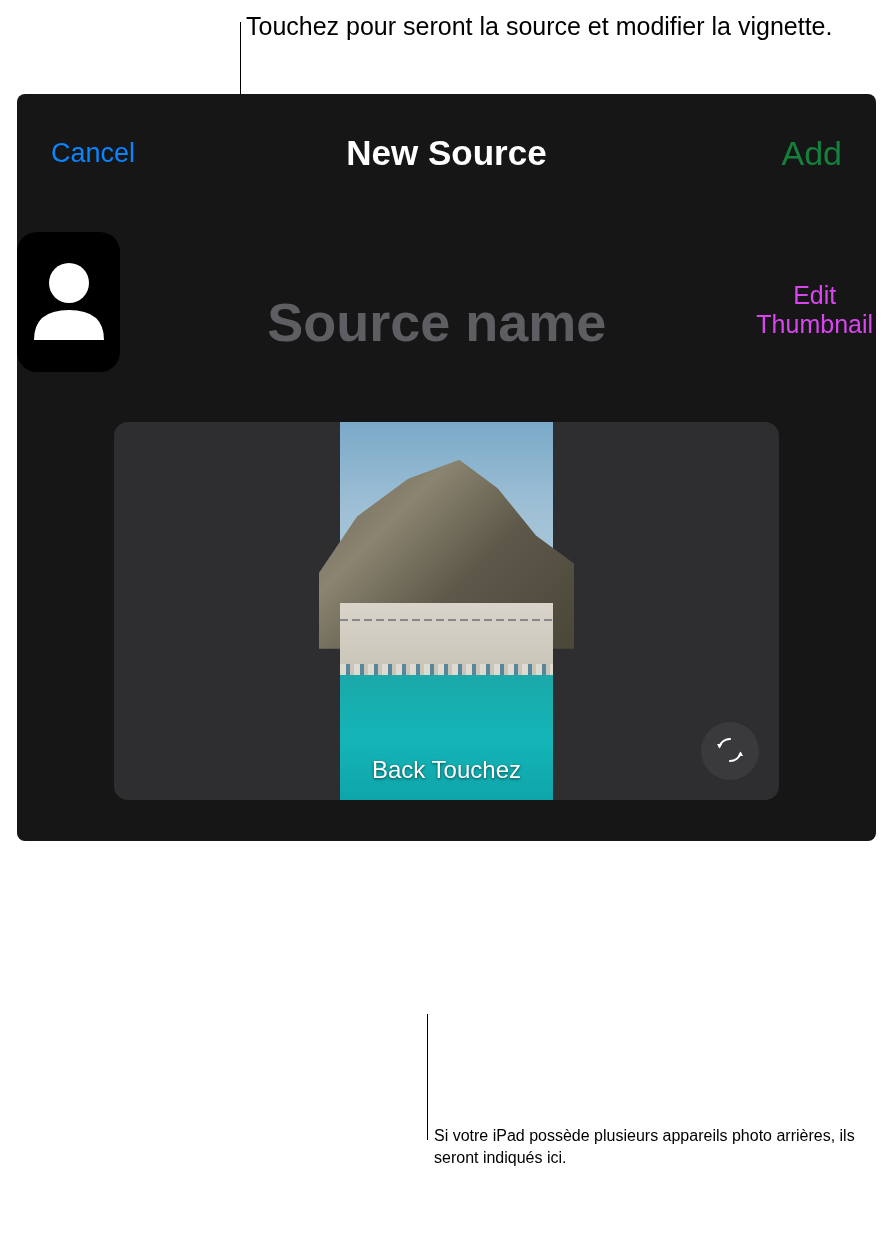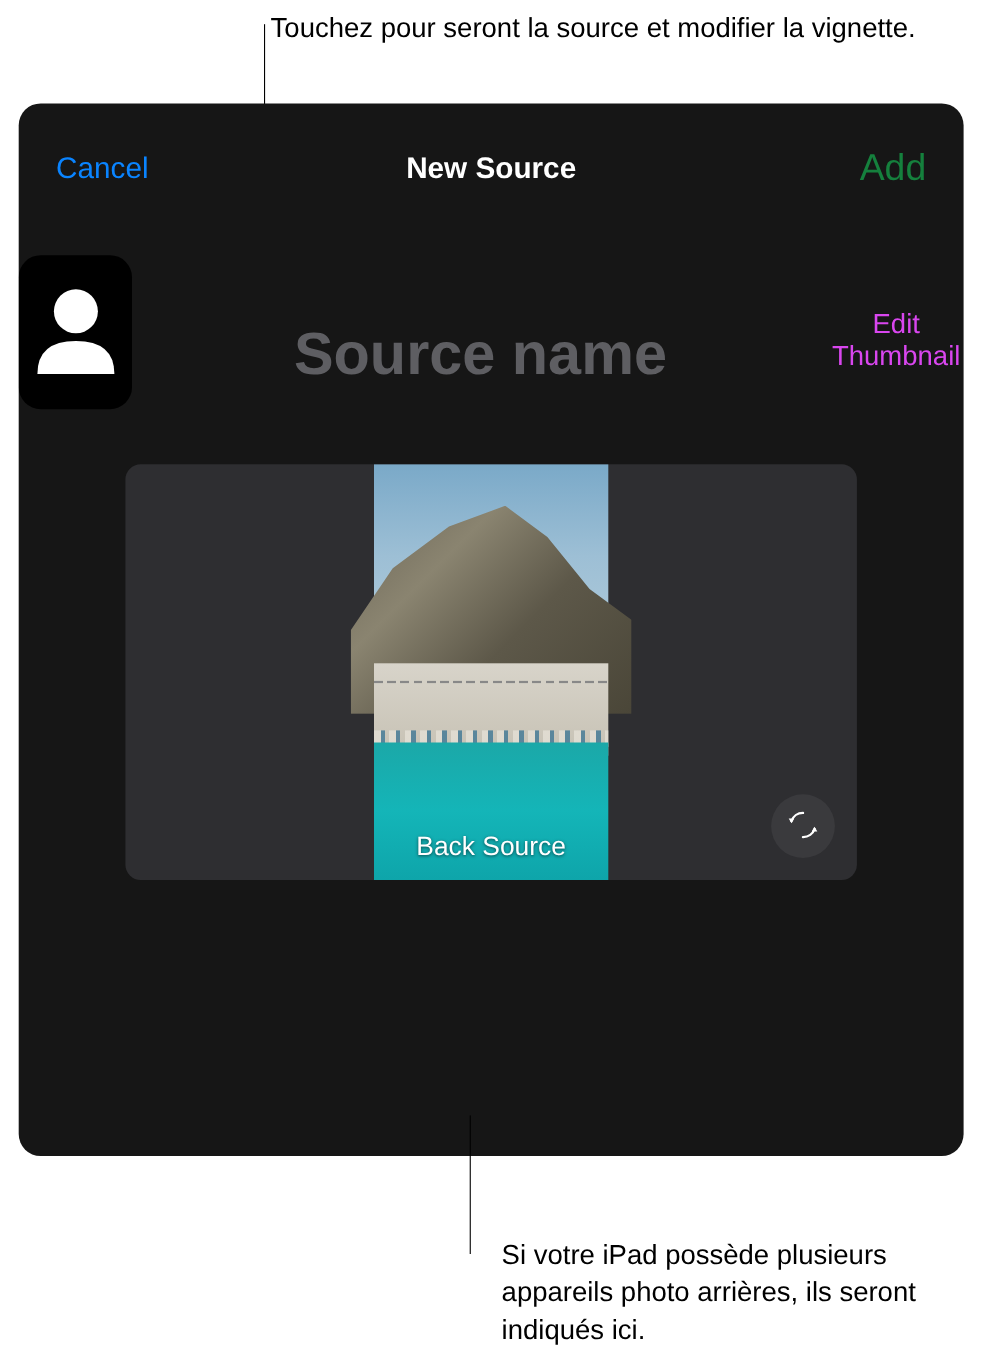--- a/index.html
+++ b/index.html
@@ -44,61 +44,61 @@
       position: absolute;
       left: 240px;
       top: 450px;
       width: 26px;
       height: 1px;
       background: #000;
     }
     .callout-bottom {
       position: absolute;
       top: 1125px;
-      left: 456px;
-      font-size: 25px;
+      left: 434px;
+      font-size: 16px;
       line-height: 1.35;
       color: #000;
     }
     .callout-line-bottom {
       position: absolute;
       left: 427px;
       top: 1014px;
       width: 1px;
       height: 126px;
       background: #000;
     }
     .modal {
       position: absolute;
       left: 17px;
       top: 94px;
       width: 859px;
-      height: 957px;
+      height: 747px;
       background: #161616;
-      border-radius: 20px;
+      border-radius: 8px;
       overflow: hidden;
     }
     .modal-header {
       display: flex;
       align-items: center;
       justify-content: space-between;
       padding: 36px 34px 0 34px;
       height: 82px;
     }
     .cancel-btn {
       color: #0a84ff;
       font-size: 27px;
       font-weight: 400;
       background: none;
       border: none;
       cursor: pointer;
     }
     .modal-title {
       color: #fff;
-      font-size: 27px;
+      font-size: 35px;
       font-weight: 600;
       position: absolute;
       left: 50%;
       transform: translateX(-50%);
     }
     .add-btn {
       color: #15803d;
       font-size: 34px;
       font-weight: 400;
       background: none;
@@ -267,21 +267,21 @@
     <button class="edit-thumb-btn">Edit Thumbnail</button>
   </div>
 
   <div class="preview-container">
     <div class="preview-image">
       <div class="sky"></div>
       <div class="mountain"></div>
       <div class="buildings"></div>
       <div class="boats"></div>
       <div class="sea"></div>
-      <div class="camera-label">Back Source</div>
+      <div class="camera-label">Back Touchez</div>
     </div>
     <button class="flip-camera-btn">
       <span>
         <svg viewBox="0 0 34 34" xmlns="http://www.w3.org/2000/svg">
           <path d="M 17 6 A 11 11 0 0 0 6.5 13.5" stroke="#fff" stroke-width="2.2" fill="none" stroke-linecap="round"></path>
           <path d="M 17 28 A 11 11 0 0 0 27.5 20.5" stroke="#fff" stroke-width="2.2" fill="none" stroke-linecap="round"></path>
           <polygon points="4,11 9,11 6.5,15.5" fill="#fff"></polygon>
           <polygon points="30,23 25,23 27.5,18.5" fill="#fff"></polygon>
         </svg>
       </span>

